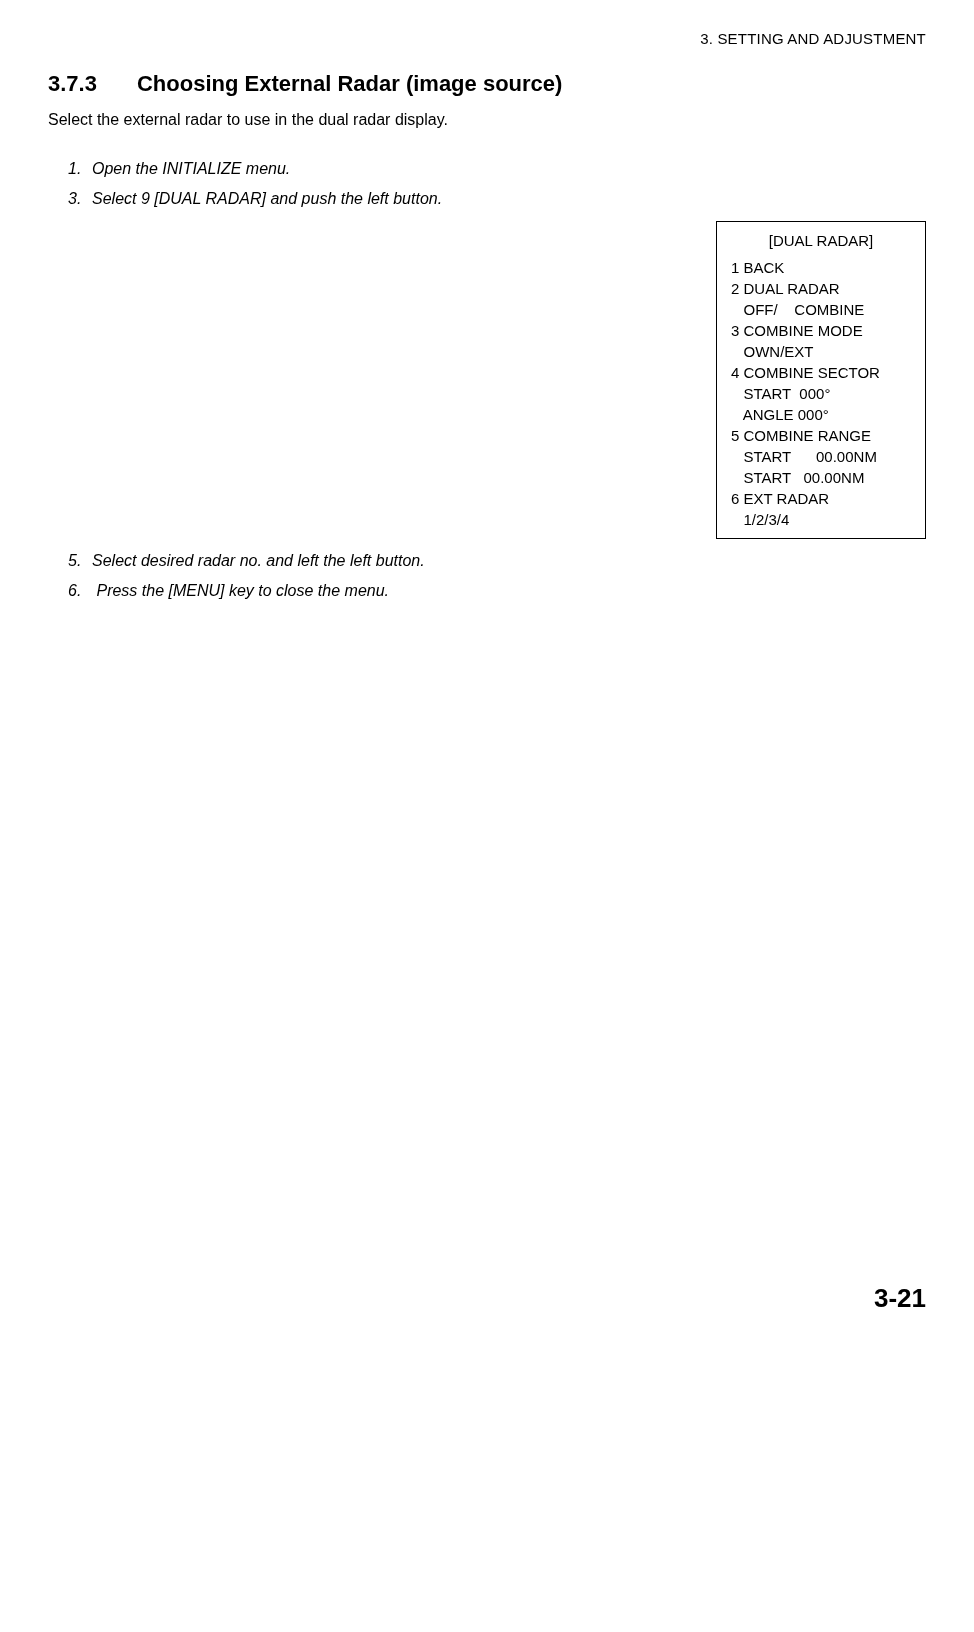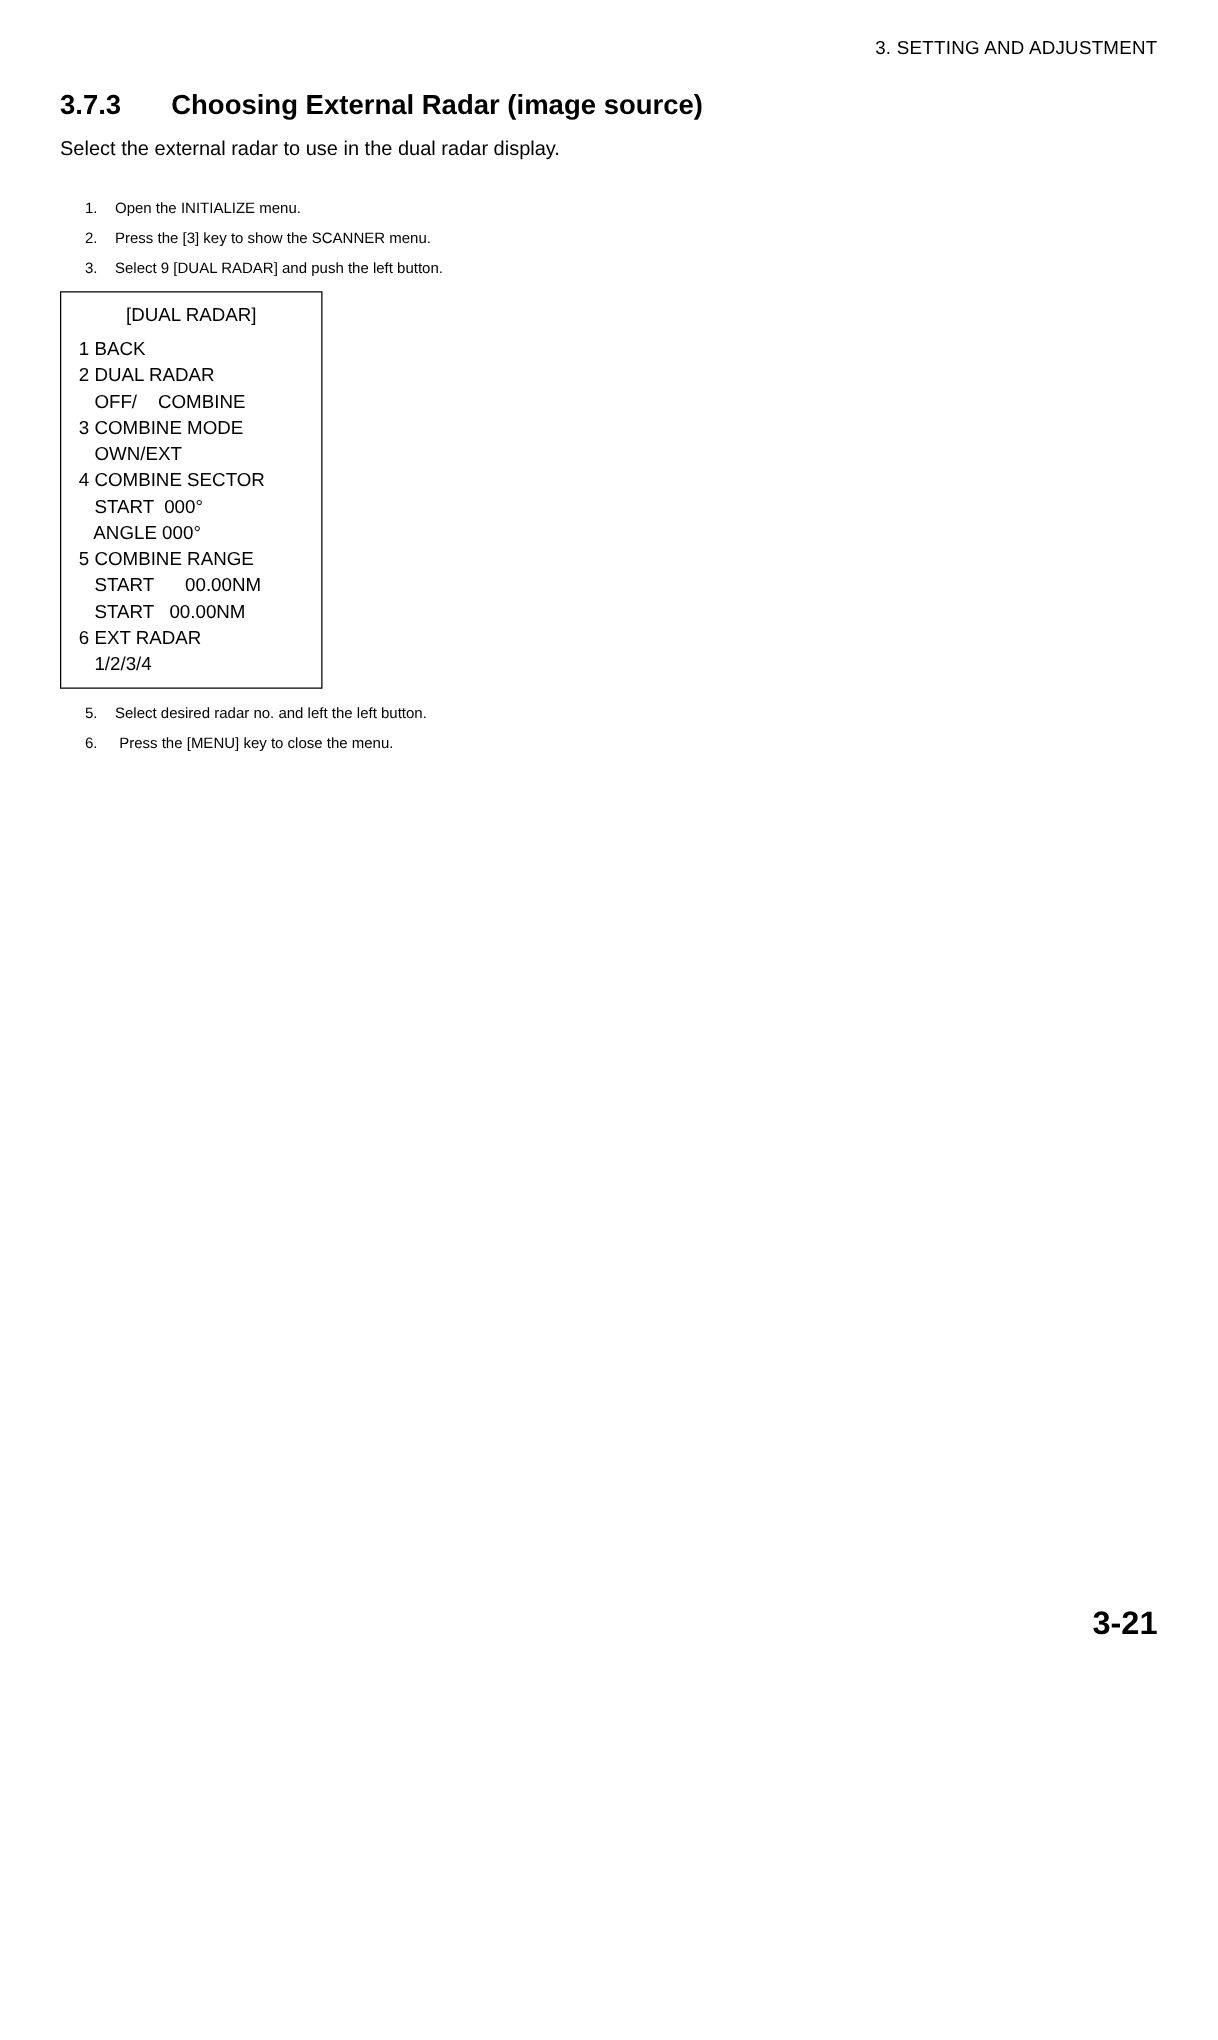--- a/index.html
+++ b/index.html
@@ -32,37 +32,38 @@
     margin-right: 40px;
   }
   .intro {
     font-size: 16px;
     margin-bottom: 28px;
   }
   ol.steps {
     list-style: none;
     padding: 0;
     margin: 0 0 0 20px;
-    font-size: 12px;
+    font-size: 16px;
+    font-style: italic;
   }
   ol.steps > li {
     margin-bottom: 6px;
     line-height: 1.5;
   }
   ol.steps > li .li-number {
     display: inline-block;
     min-width: 24px;
   }
   .li-note {
     display: block;
     margin-left: 24px;
   }
   .menu-box-wrap {
     display: flex;
-    justify-content: flex-start;
+    justify-content: flex-end;
     margin: 10px 0 10px 0;
   }
   .menu-box {
     border: 1px solid #000;
     padding: 8px 14px 8px 14px;
     font-size: 15px;
     font-family: Arial, Helvetica, sans-serif;
     line-height: 1.4;
     width: 210px;
     box-sizing: border-box;
@@ -90,21 +91,20 @@
   <div class="running-header">3. SETTING AND ADJUSTMENT</div>
 
   <div class="section-heading">
     <span class="num">3.7.3</span><span>Choosing External Radar (image source)</span>
   </div>
 
   <div class="intro">Select the external radar to use in the dual radar display.</div>
 
   <ol class="steps">
     <li><span class="li-number">1.</span><span>Open the INITIALIZE menu.</span></li>
-    <li><span class="li-number">2.</span><span>Press the [3] key to show the SCANNER menu.</span></li>
     <li><span class="li-number">3.</span><span>Select 9 [DUAL RADAR] and push the left button.</span></li>
   </ol>
 
   <div class="menu-box-wrap">
     <div class="menu-box">
       <div class="menu-title">[DUAL  RADAR]</div>
       <div class="menu-line">1 BACK</div>
       <div class="menu-line">2 DUAL RADAR</div>
       <div class="menu-line">   OFF/    COMBINE</div>
       <div class="menu-line">3 COMBINE MODE</div>

